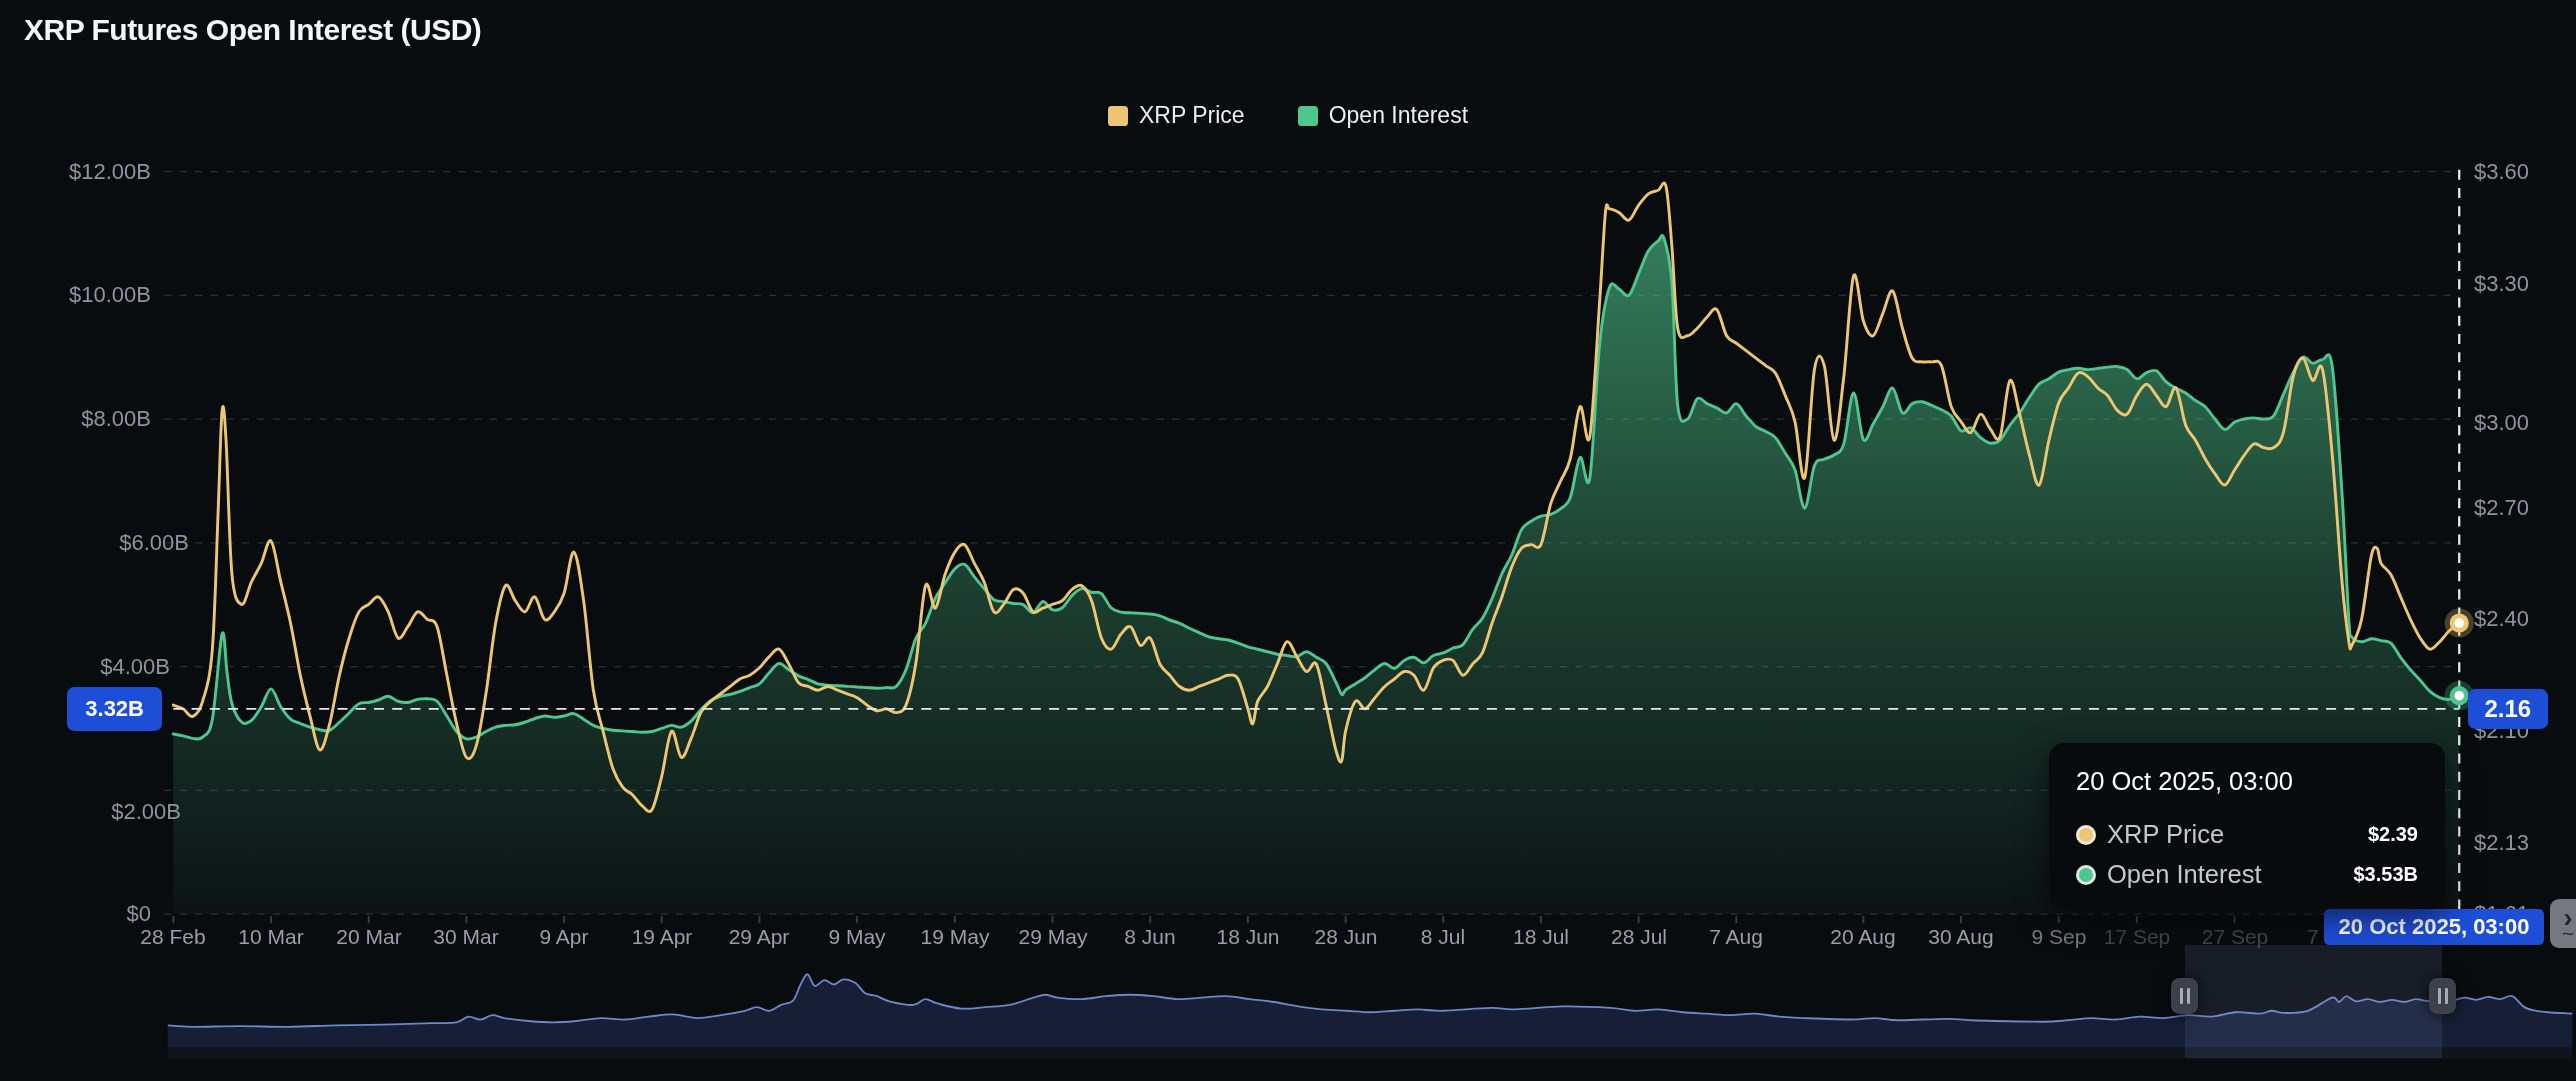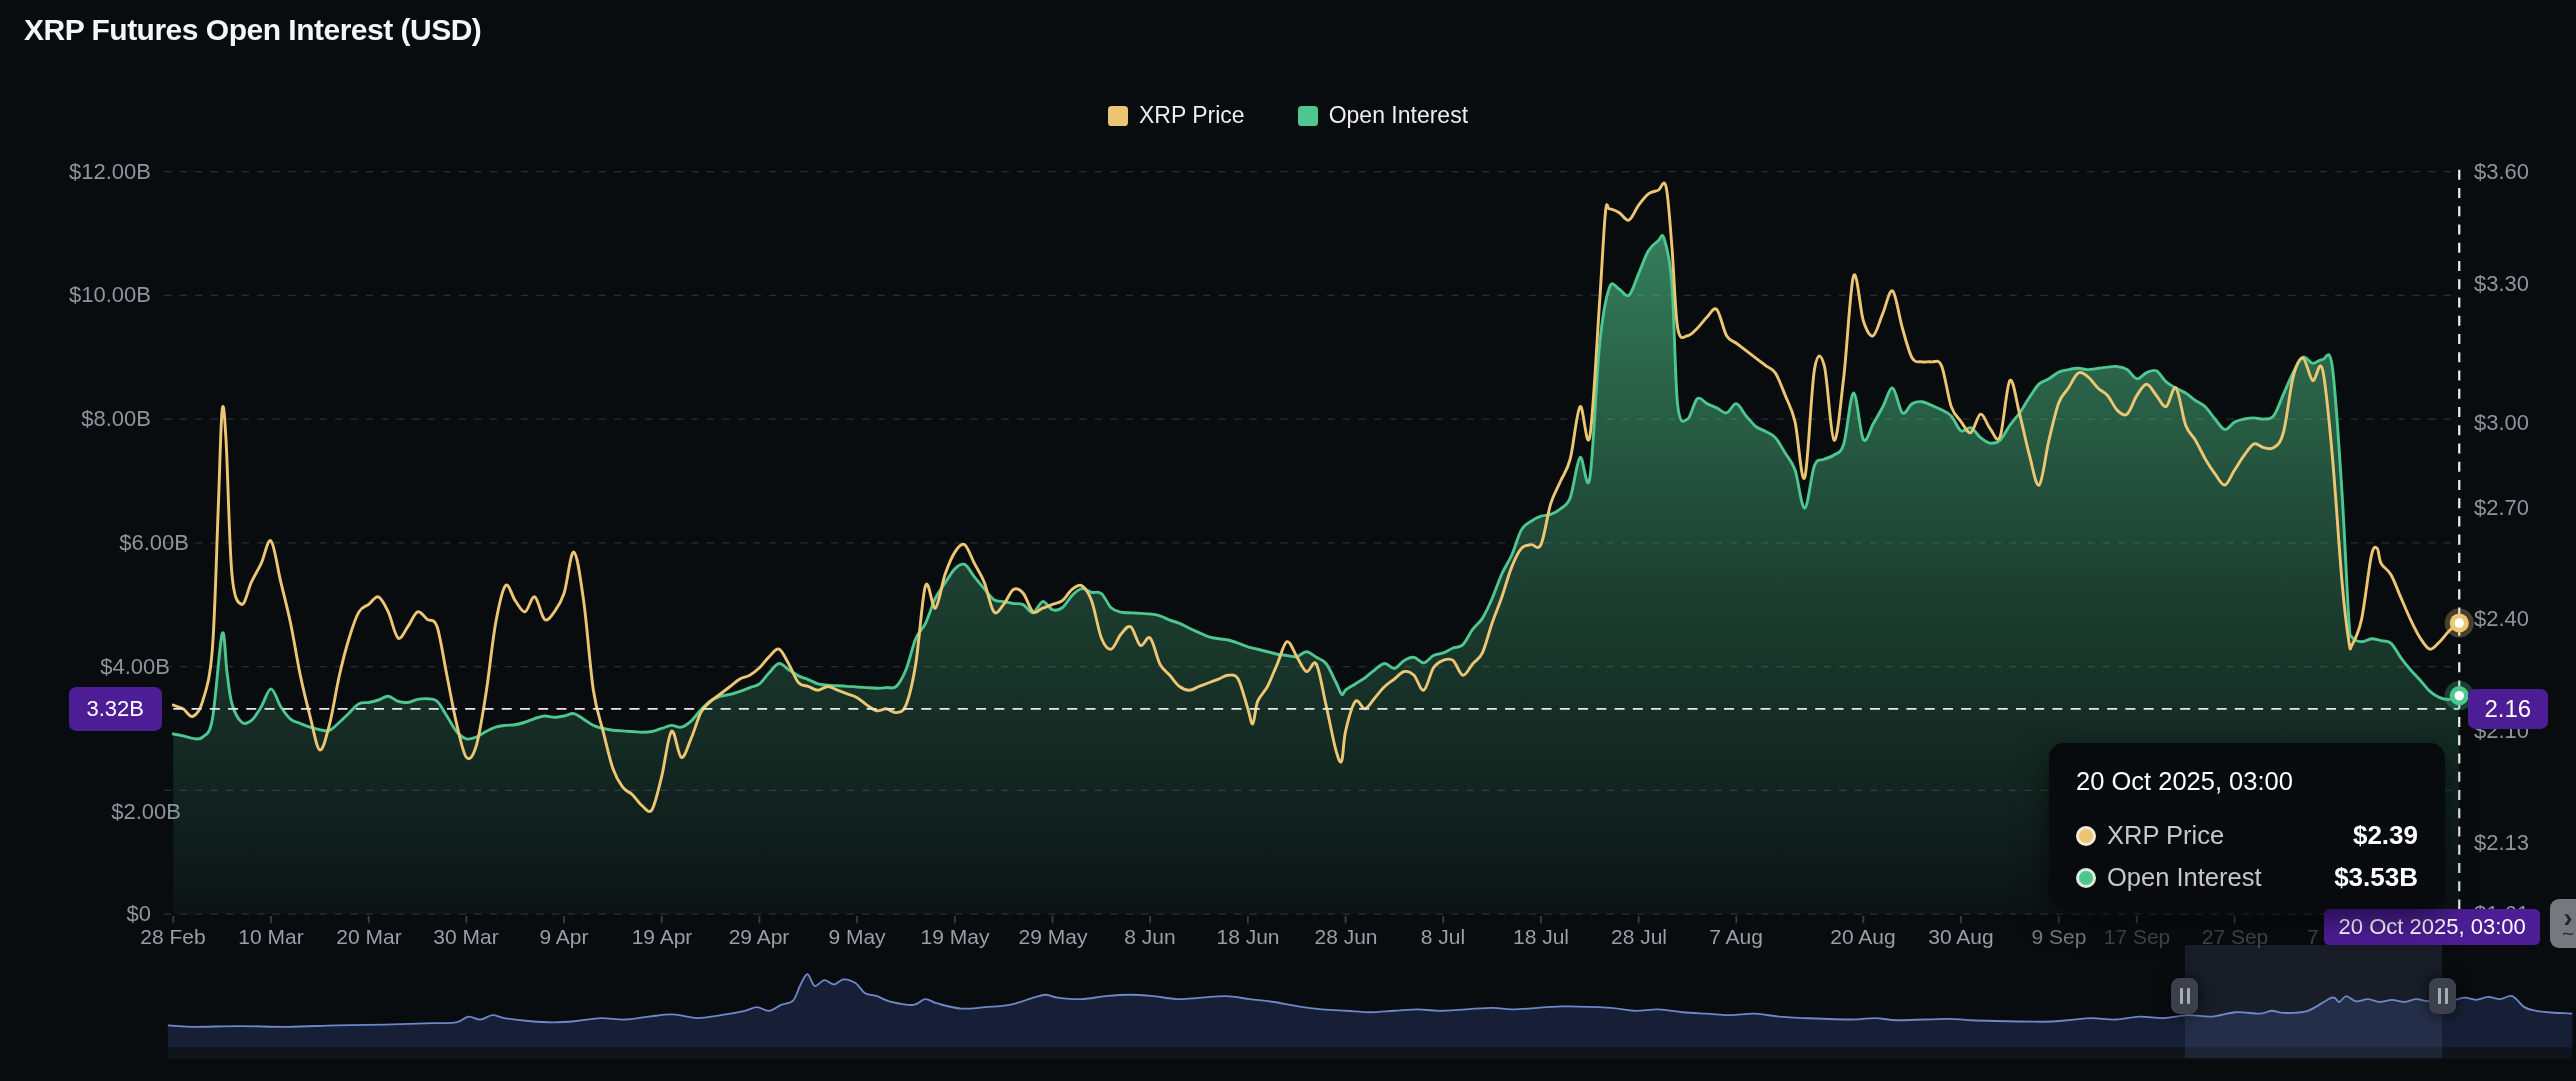--- a/index.html
+++ b/index.html
@@ -8,32 +8,32 @@
   #page-title{position:absolute;left:24px;top:12.8px;font-size:30px;font-weight:700;color:#f4f6f8;letter-spacing:-0.5px;white-space:nowrap;}
   #legend{position:absolute;left:0;top:102px;width:2576px;display:flex;justify-content:center;gap:53px;}
   .legend-item{display:flex;align-items:center;gap:11px;cursor:pointer;}
   .legend-swatch{width:20px;height:20px;border-radius:3.6px;}
   .legend-label{font-size:23px;color:#eceef0;white-space:nowrap;}
   #main-svg,#nav-svg{position:absolute;left:0;top:0;}
   .axis-label{position:absolute;font-size:22px;color:#8d949d;white-space:nowrap;}
   .y-left{width:151px;text-align:right;}
   .y-right{text-align:left;}
   .x-label{width:128px;margin-left:-64px;text-align:center;font-size:21px;color:#989fa8;}
-  .badge{position:absolute;background:#4c1d95;color:#fff;font-weight:400;border-radius:7.3px;
+  .badge{position:absolute;background:#1d4ed8;color:#fff;font-weight:700;border-radius:7.3px;
          display:flex;align-items:center;justify-content:center;white-space:nowrap;z-index:6;text-align:right;}
   #oi-badge{font-size:22px;}
   #price-badge{font-size:24px;}
   #date-badge{font-size:22px;z-index:7;}
   #tooltip{position:absolute;left:2049px;top:743px;width:396px;height:166px;background:rgba(8,10,13,0.97);
            border-radius:14.6px;z-index:8;padding:24px 27px;box-sizing:border-box;box-shadow:0 9px 31px rgba(0,0,0,0.55);}
   #tooltip-title{font-size:25.5px;font-weight:500;color:#ffffff;margin-bottom:24px;white-space:nowrap;}
   .tt-row{display:flex;align-items:center;margin-bottom:11px;}
   .tt-dot{width:20px;height:20px;border-radius:50%;box-sizing:border-box;border:3.6px solid rgba(244,242,234,0.85);margin-right:11px;flex:0 0 auto;}
   .tt-label{font-size:25.5px;color:#c3c8cf;flex:1 1 auto;white-space:nowrap;}
-  .tt-value{font-size:26px;font-weight:700;color:#ffffff;white-space:nowrap;}
+  .tt-value{font-size:20px;font-weight:700;color:#ffffff;white-space:nowrap;}
   #nav-selection{position:absolute;left:2187px;top:945px;width:259px;height:102px;
                  background:rgba(128,150,204,0.13);z-index:3;cursor:grab;}
   .nav-handle{position:absolute;top:978px;width:27px;height:36px;margin-left:-13.7px;background:#3b404b;
               border-radius:8.2px;z-index:4;display:flex;align-items:center;justify-content:center;gap:4.6px;
               box-shadow:0 0 14.6px rgba(0,0,0,0.7);cursor:ew-resize;}
   .nav-handle i{display:block;width:2.7px;height:15.5px;background:#a6acb6;border-radius:0.9px;}
   #expander{position:absolute;left:2550px;top:899px;width:36px;height:49px;background:#75787e;
             border-radius:9px 0 0 9px;z-index:9;display:flex;flex-direction:column;align-items:center;
             justify-content:center;cursor:pointer;color:#23262b;}
   #expander .chev{font-size:27px;font-weight:700;line-height:20px;}

